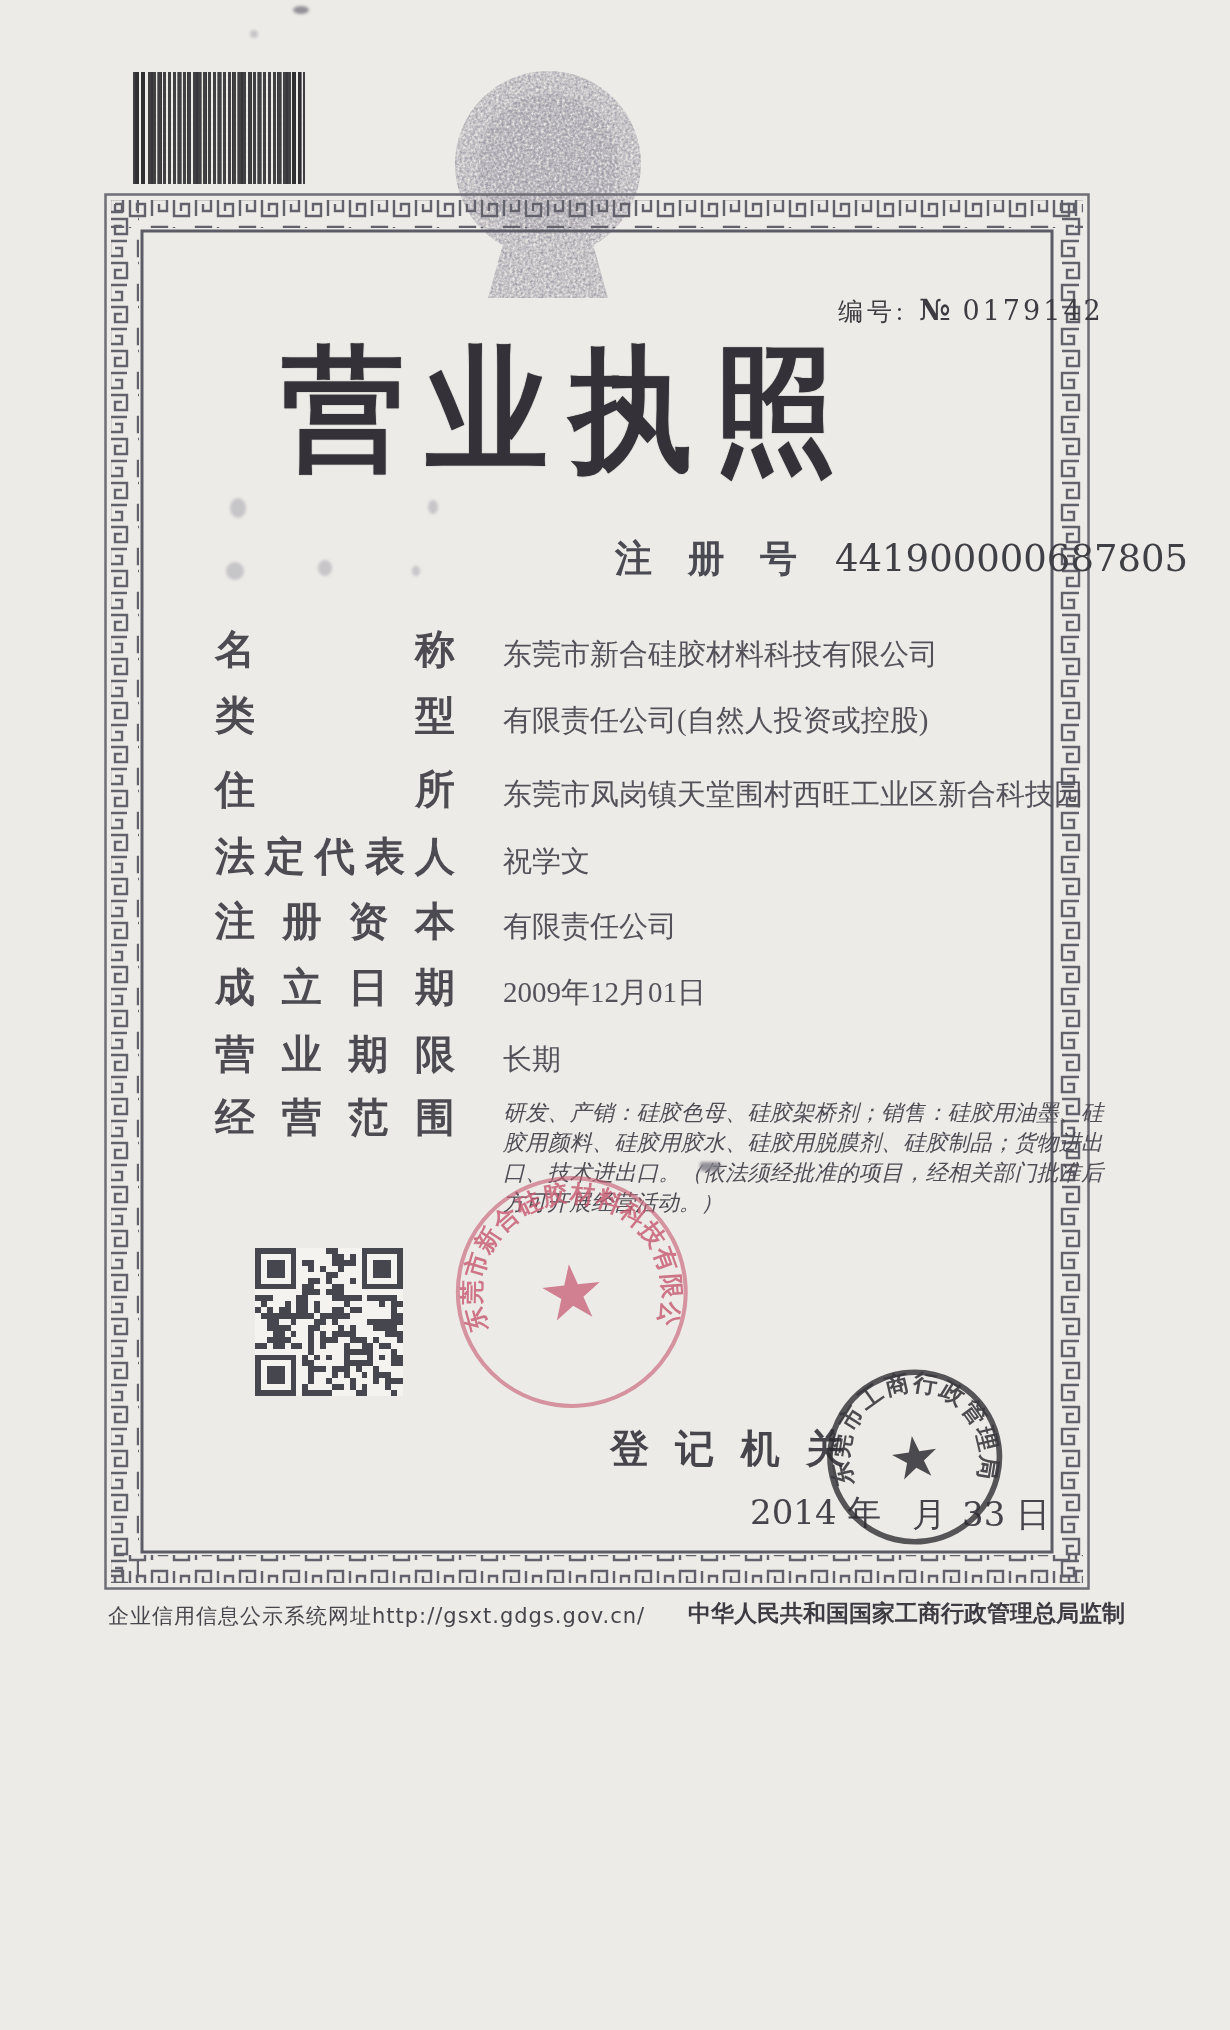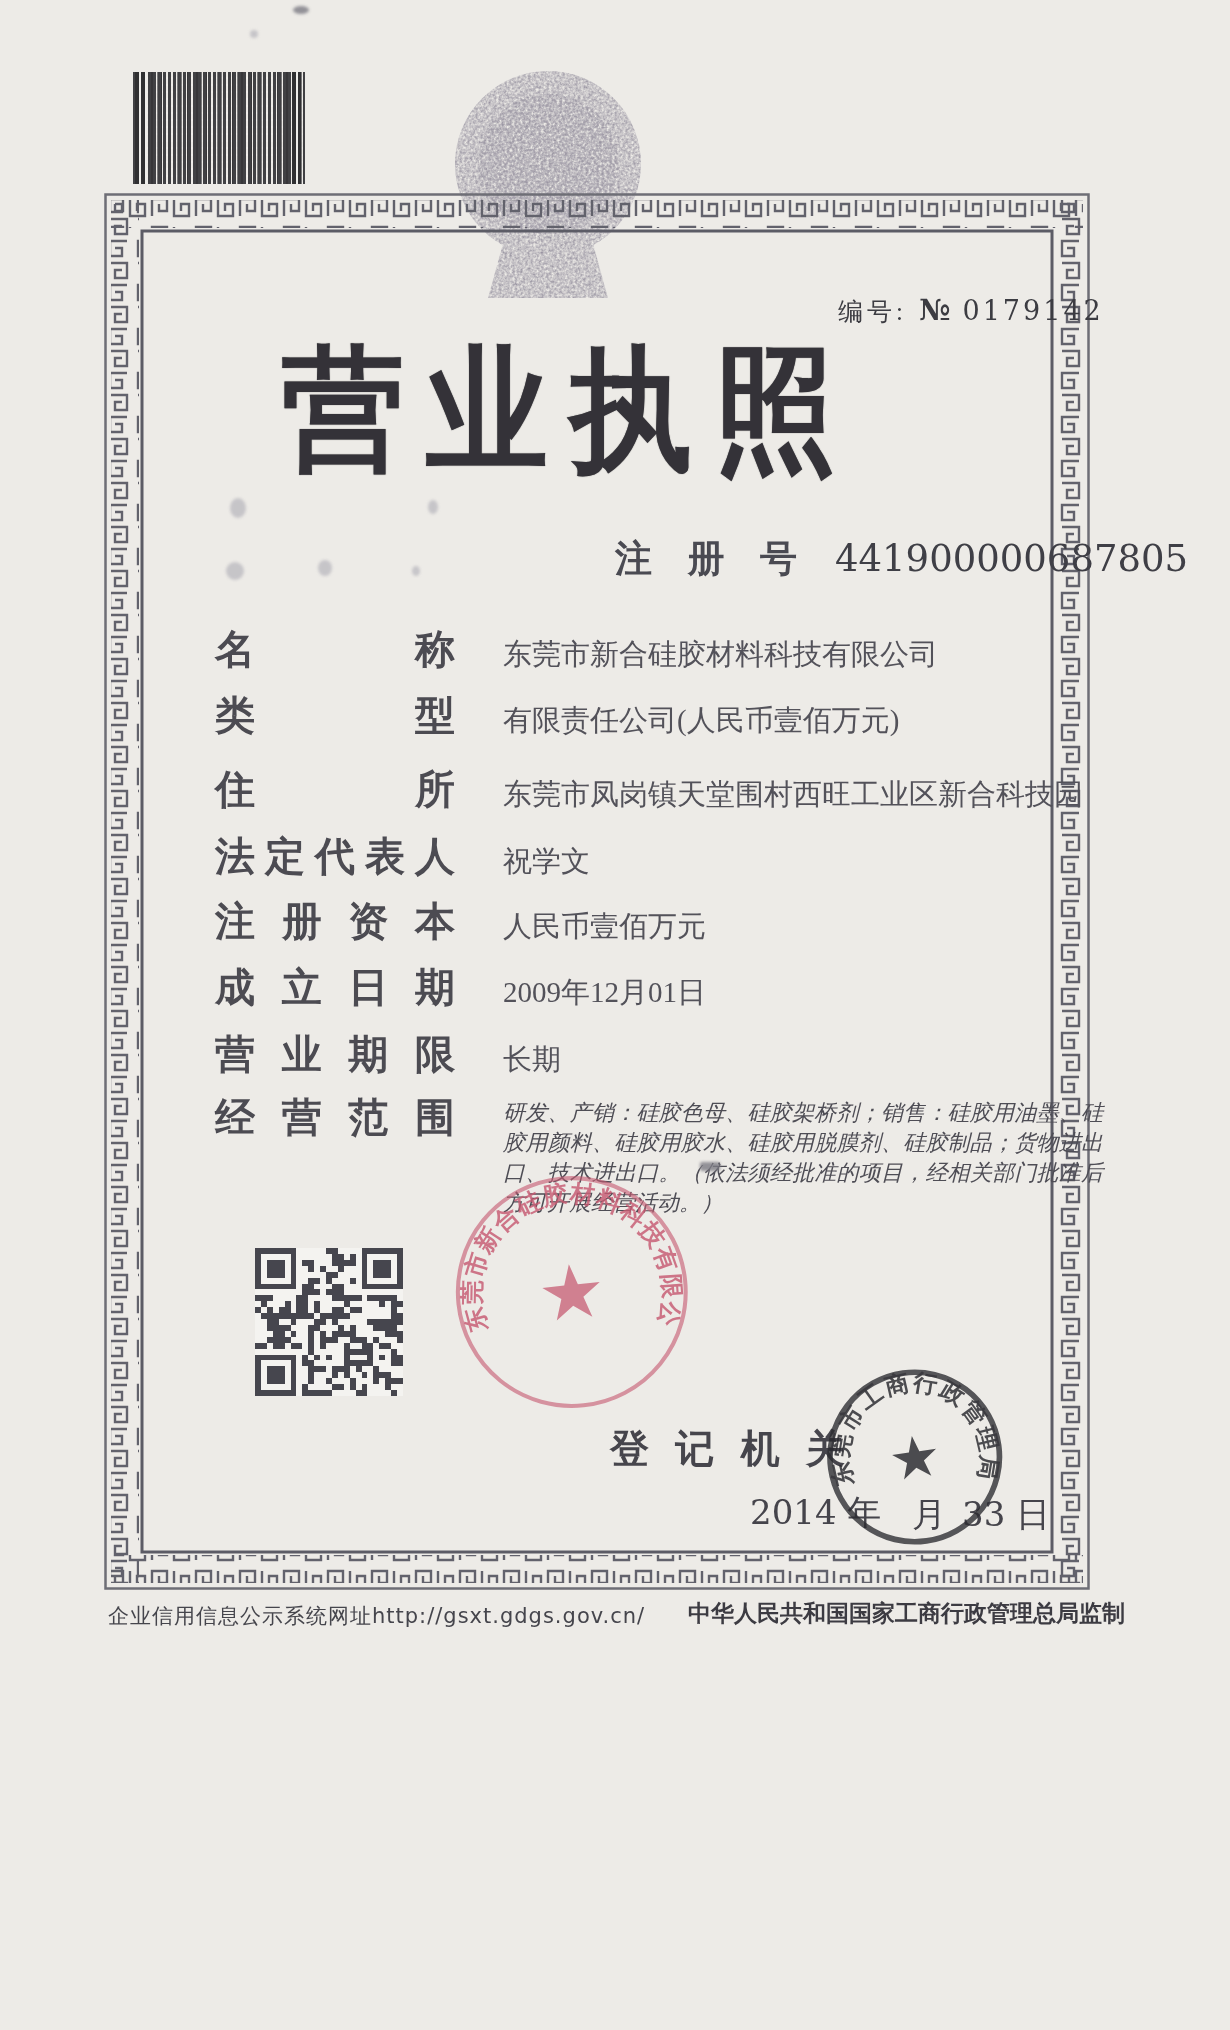--- a/index.html
+++ b/index.html
@@ -145,21 +145,21 @@
         <span>名</span>
         <span>称</span>
       </span>
     <span class="fvalue">东莞市新合硅胶材料科技有限公司</span>
   </div>
   <div class="field-row" id="row-1">
     <span class="flabel spread">
         <span>类</span>
         <span>型</span>
       </span>
-    <span class="fvalue">有限责任公司(人民币壹佰万元)</span>
+    <span class="fvalue">有限责任公司(自然人投资或控股)</span>
   </div>
   <div class="field-row" id="row-2">
     <span class="flabel spread">
         <span>住</span>
         <span>所</span>
       </span>
     <span class="fvalue">东莞市凤岗镇天堂围村西旺工业区新合科技园</span>
   </div>
   <div class="field-row" id="row-3">
     <span class="flabel spread">
@@ -171,21 +171,21 @@
       </span>
     <span class="fvalue">祝学文</span>
   </div>
   <div class="field-row" id="row-4">
     <span class="flabel spread">
         <span>注</span>
         <span>册</span>
         <span>资</span>
         <span>本</span>
       </span>
-    <span class="fvalue">人民币壹佰万元</span>
+    <span class="fvalue">有限责任公司</span>
   </div>
   <div class="field-row" id="row-5">
     <span class="flabel spread">
         <span>成</span>
         <span>立</span>
         <span>日</span>
         <span>期</span>
       </span>
     <span class="fvalue">2009年12月01日</span>
   </div>

